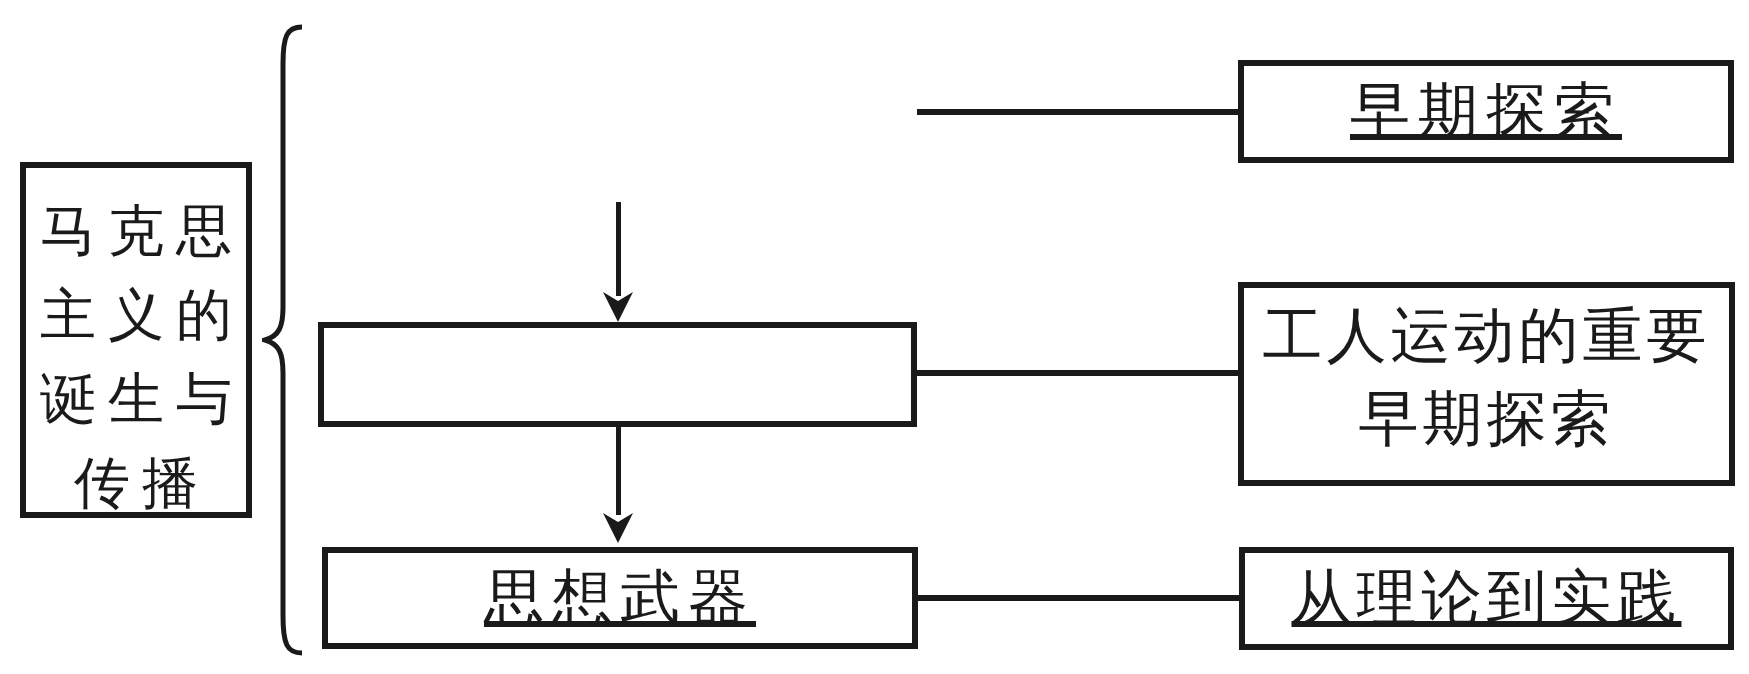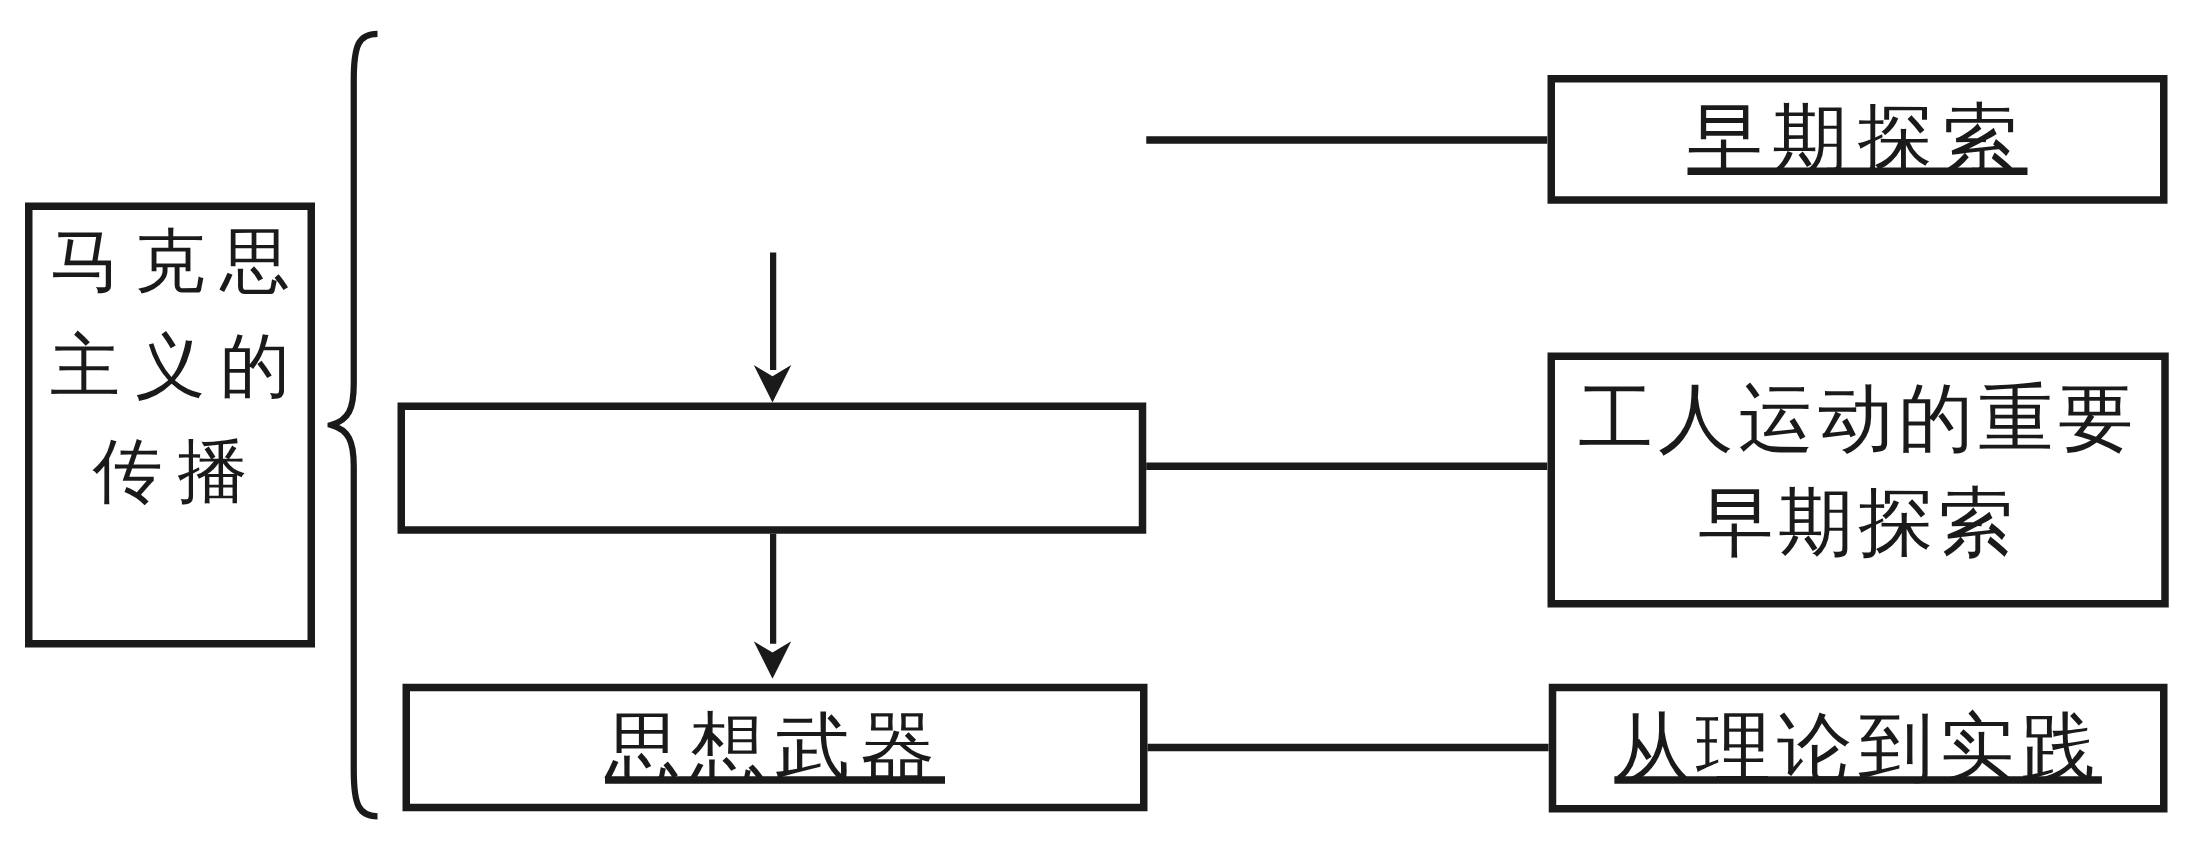--- a/index.html
+++ b/index.html
@@ -39,21 +39,21 @@
     width: 5px;
     background: var(--stroke, #1a1a1a);
   }
   .arrowhead, .bracewrap {
     position: absolute;
     line-height: 0;
   }
   
   #left-box {
     left: 20px; top: 162px; width: 232px; height: 356px;
-    padding-top: 0;
+    padding-top: 21px;
   }
   #left-box .tline {
     font-size: 56px;
     line-height: 84px;
     letter-spacing: 12px;
     text-align: center;
     text-indent: 12px; 
   }
   
   #events-box {
@@ -96,20 +96,21 @@
   }
 </style>
 </head>
 <body>
 
 <div id="canvas">
 
   <div class="box" id="left-box">
     <div class="tline">马克思</div>
     <div class="tline">主义的</div>
+    <div class="tline">诞生与</div>
     <div class="tline">传播</div>
   </div>
 
   <div class="bracewrap" style="left:262px; top:24px;">
     <svg width="42" height="632" viewBox="0 0 42 632">
       <path d="M 40 3 C 25 3 21 12 21 40 L 21 283 C 21 303 17 312 3 316 C 17 320 21 329 21 349 L 21 592 C 21 620 25 629 40 629" fill="none" stroke="#1a1a1a" stroke-width="5"></path>
     </svg>
   </div>
 
 

